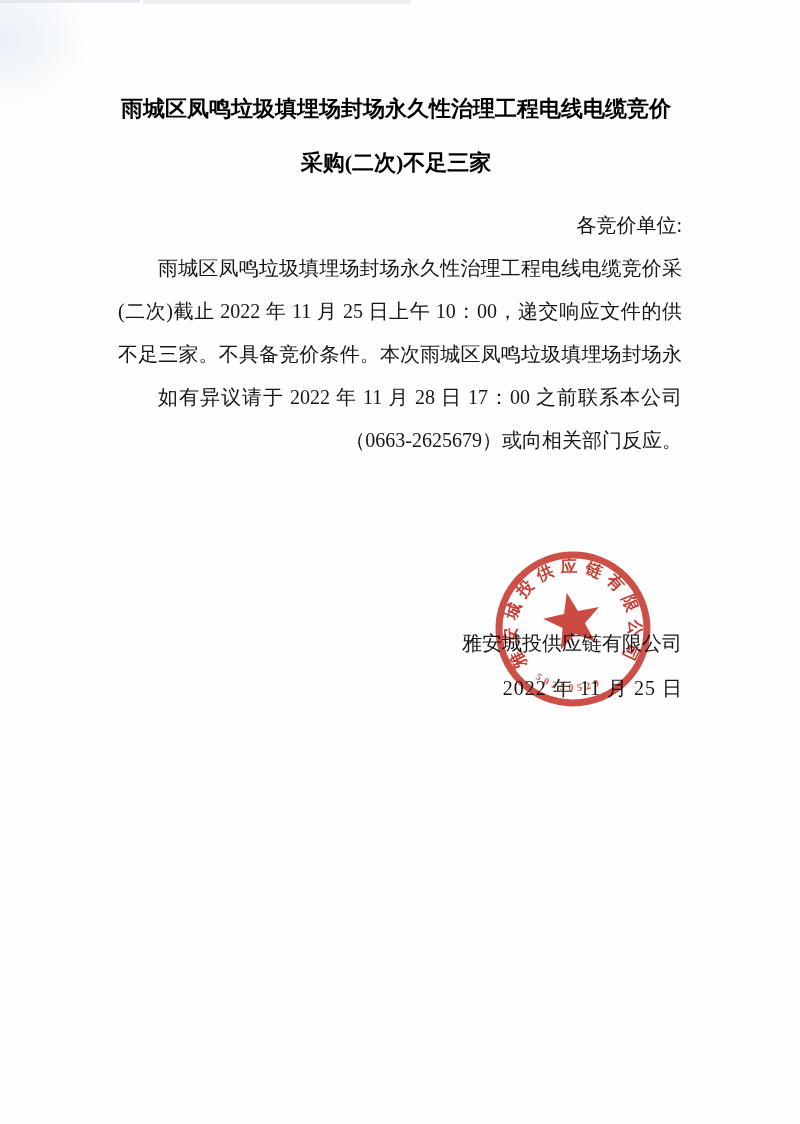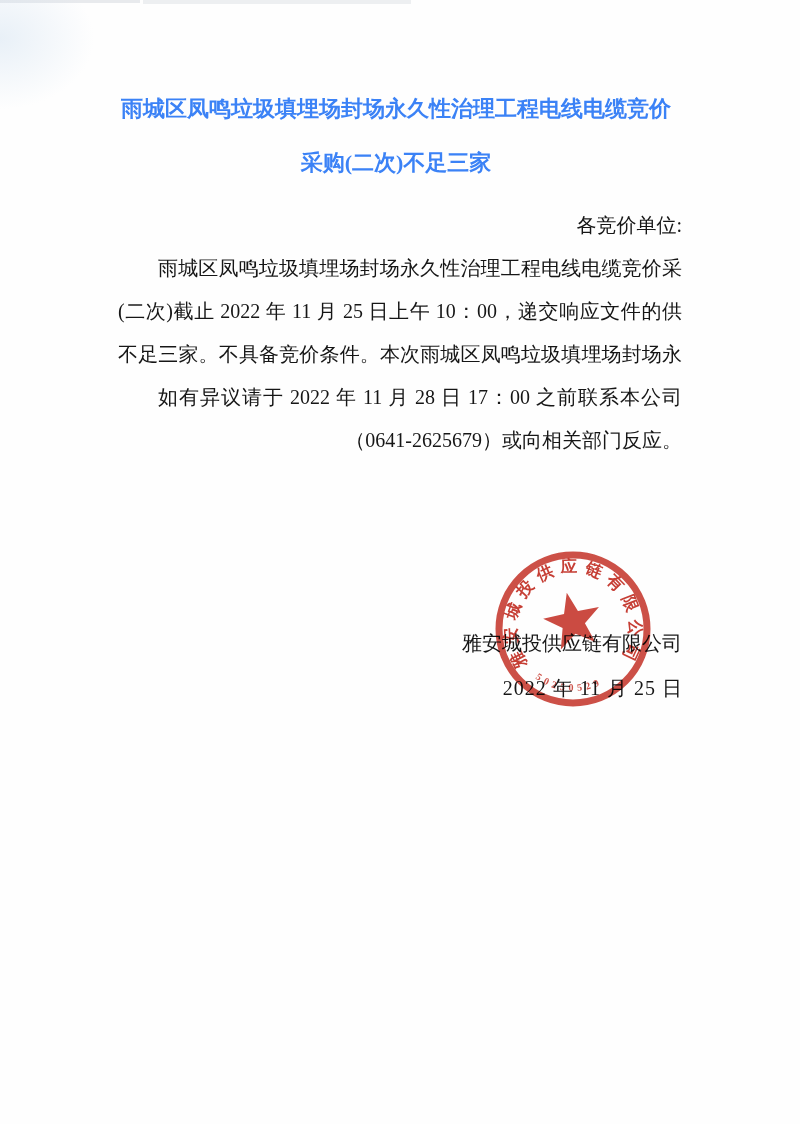--- a/index.html
+++ b/index.html
@@ -16,21 +16,21 @@
   .artifact-bar-1 { position:absolute; left:0; top:0; width:140px; height:3px; background:#e8eaed; }
   .artifact-bar-2 { position:absolute; left:143px; top:0; width:268px; height:4px; background:#edeff1; }
   .artifact-corner {
     position:absolute; left:0; top:0; width:95px; height:110px;
     background:radial-gradient(ellipse at 0% 35%, rgba(206,223,239,0.45), rgba(206,223,239,0) 70%);
   }
 
   .title {
     position:absolute; left:52px; right:60px; top:82px;
     text-align:center; font-weight:bold; font-size:22px; line-height:54px;
-    color:#3b82f6;
+    color:#000000;
   }
 
   .body-block {
     position:absolute; left:118px; top:204px; width:564px;
     font-size:20px; color:#161616;
   }
   .bline { height:43px; line-height:43px; text-align:right; overflow:hidden; }
   .just  { text-align:justify; text-align-last:justify; }
   .indent { padding-left:40px; }
 
@@ -69,21 +69,21 @@
     <div>雨城区凤鸣垃圾填埋场封场永久性治理工程电线电缆竞价</div>
     <div>采购(二次)不足三家</div>
   </div>
 
   <div class="body-block">
     <div class="bline">各竞价单位:</div>
     <div class="bline just indent">雨城区凤鸣垃圾填埋场封场永久性治理工程电线电缆竞价采购</div>
     <div class="bline just">(二次)截止 2022 年 11 月 25 日上午 10：00，递交响应文件的供应商</div>
     <div class="bline just">不足三家。不具备竞价条件。本次雨城区凤鸣垃圾填埋场封场永久性</div>
     <div class="bline just indent">如有异议请于 2022 年 11 月 28 日 17：00 之前联系本公司</div>
-    <div class="bline">（0641-2625679）或向相关部门反应。</div>
+    <div class="bline">（0663-2625679）或向相关部门反应。</div>
   </div>
 
   <div class="sig-company">雅安城投供应链有限公司</div>
   <div class="sig-date">2022 年 11 月 25 日</div>
 
   <svg class="seal" viewBox="0 0 170 162" xmlns="http://www.w3.org/2000/svg">
     <defs>
       <path id="arcNamePath" d="M 40.1,115.1 A 57,57 0 1 1 129.9,115.1" fill="none"></path>
       <path id="arcCodePath" d="M 36.1,118.2 A 62,62 0 0 0 133.9,118.2" fill="none"></path>
     </defs>

